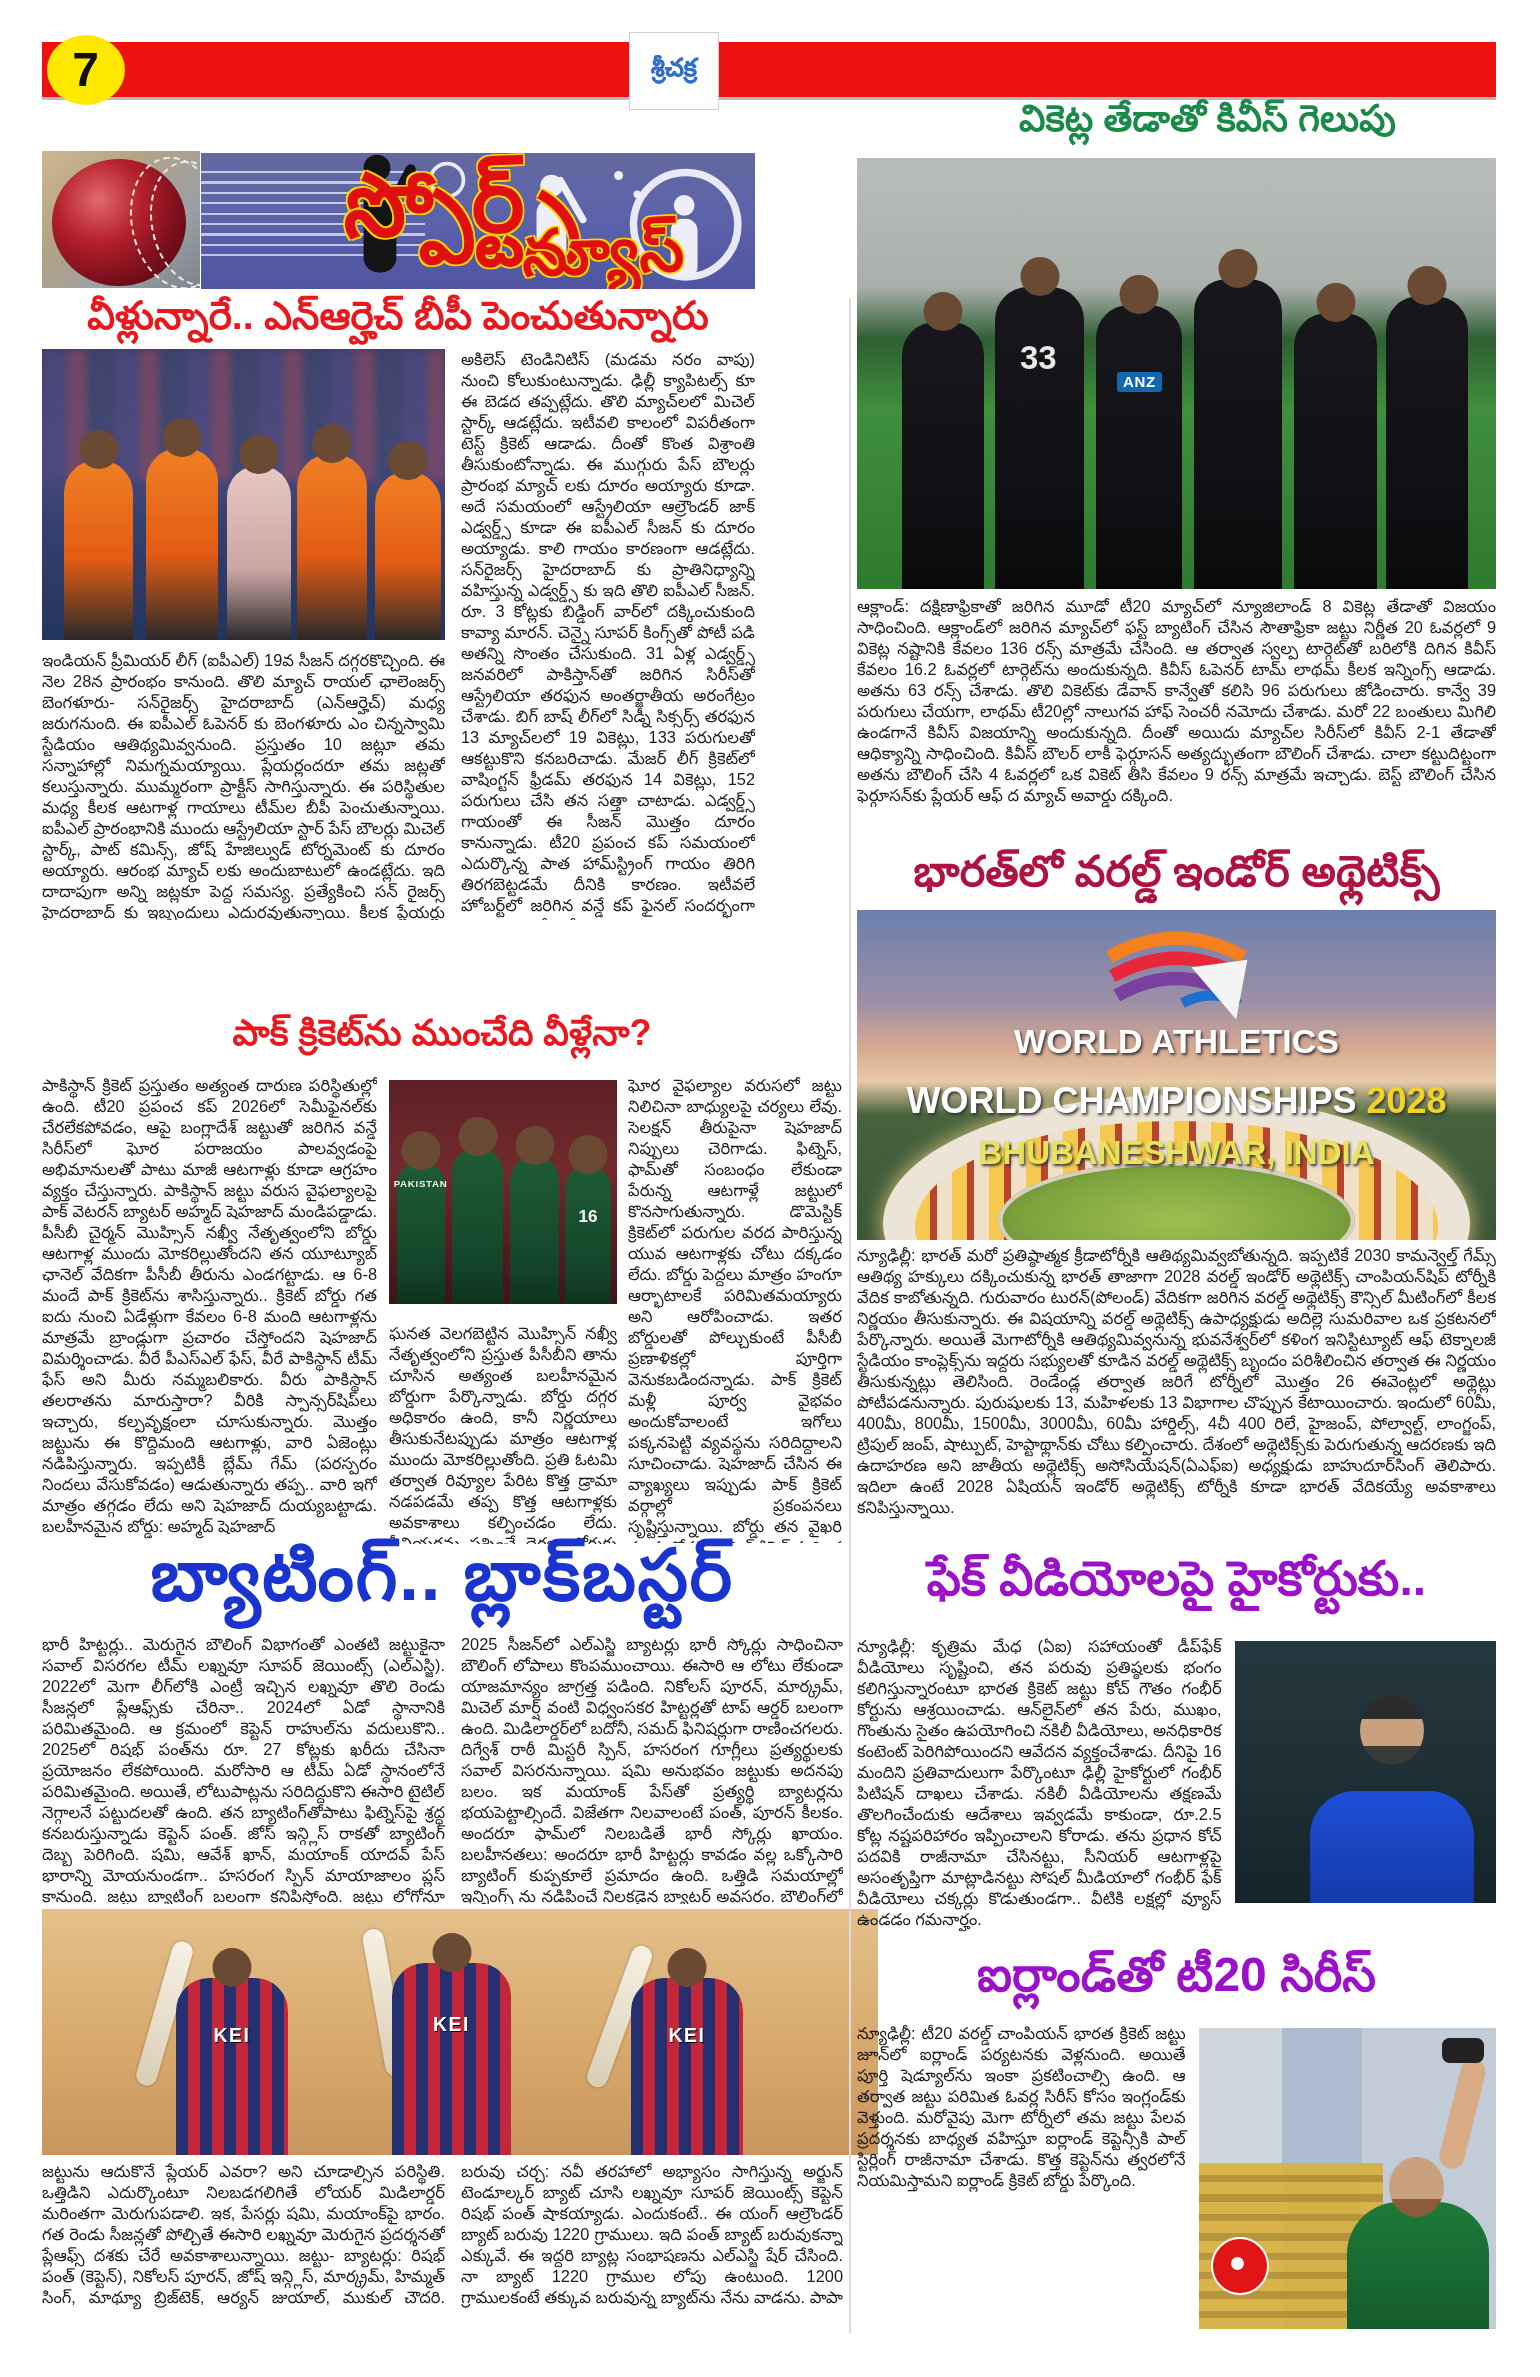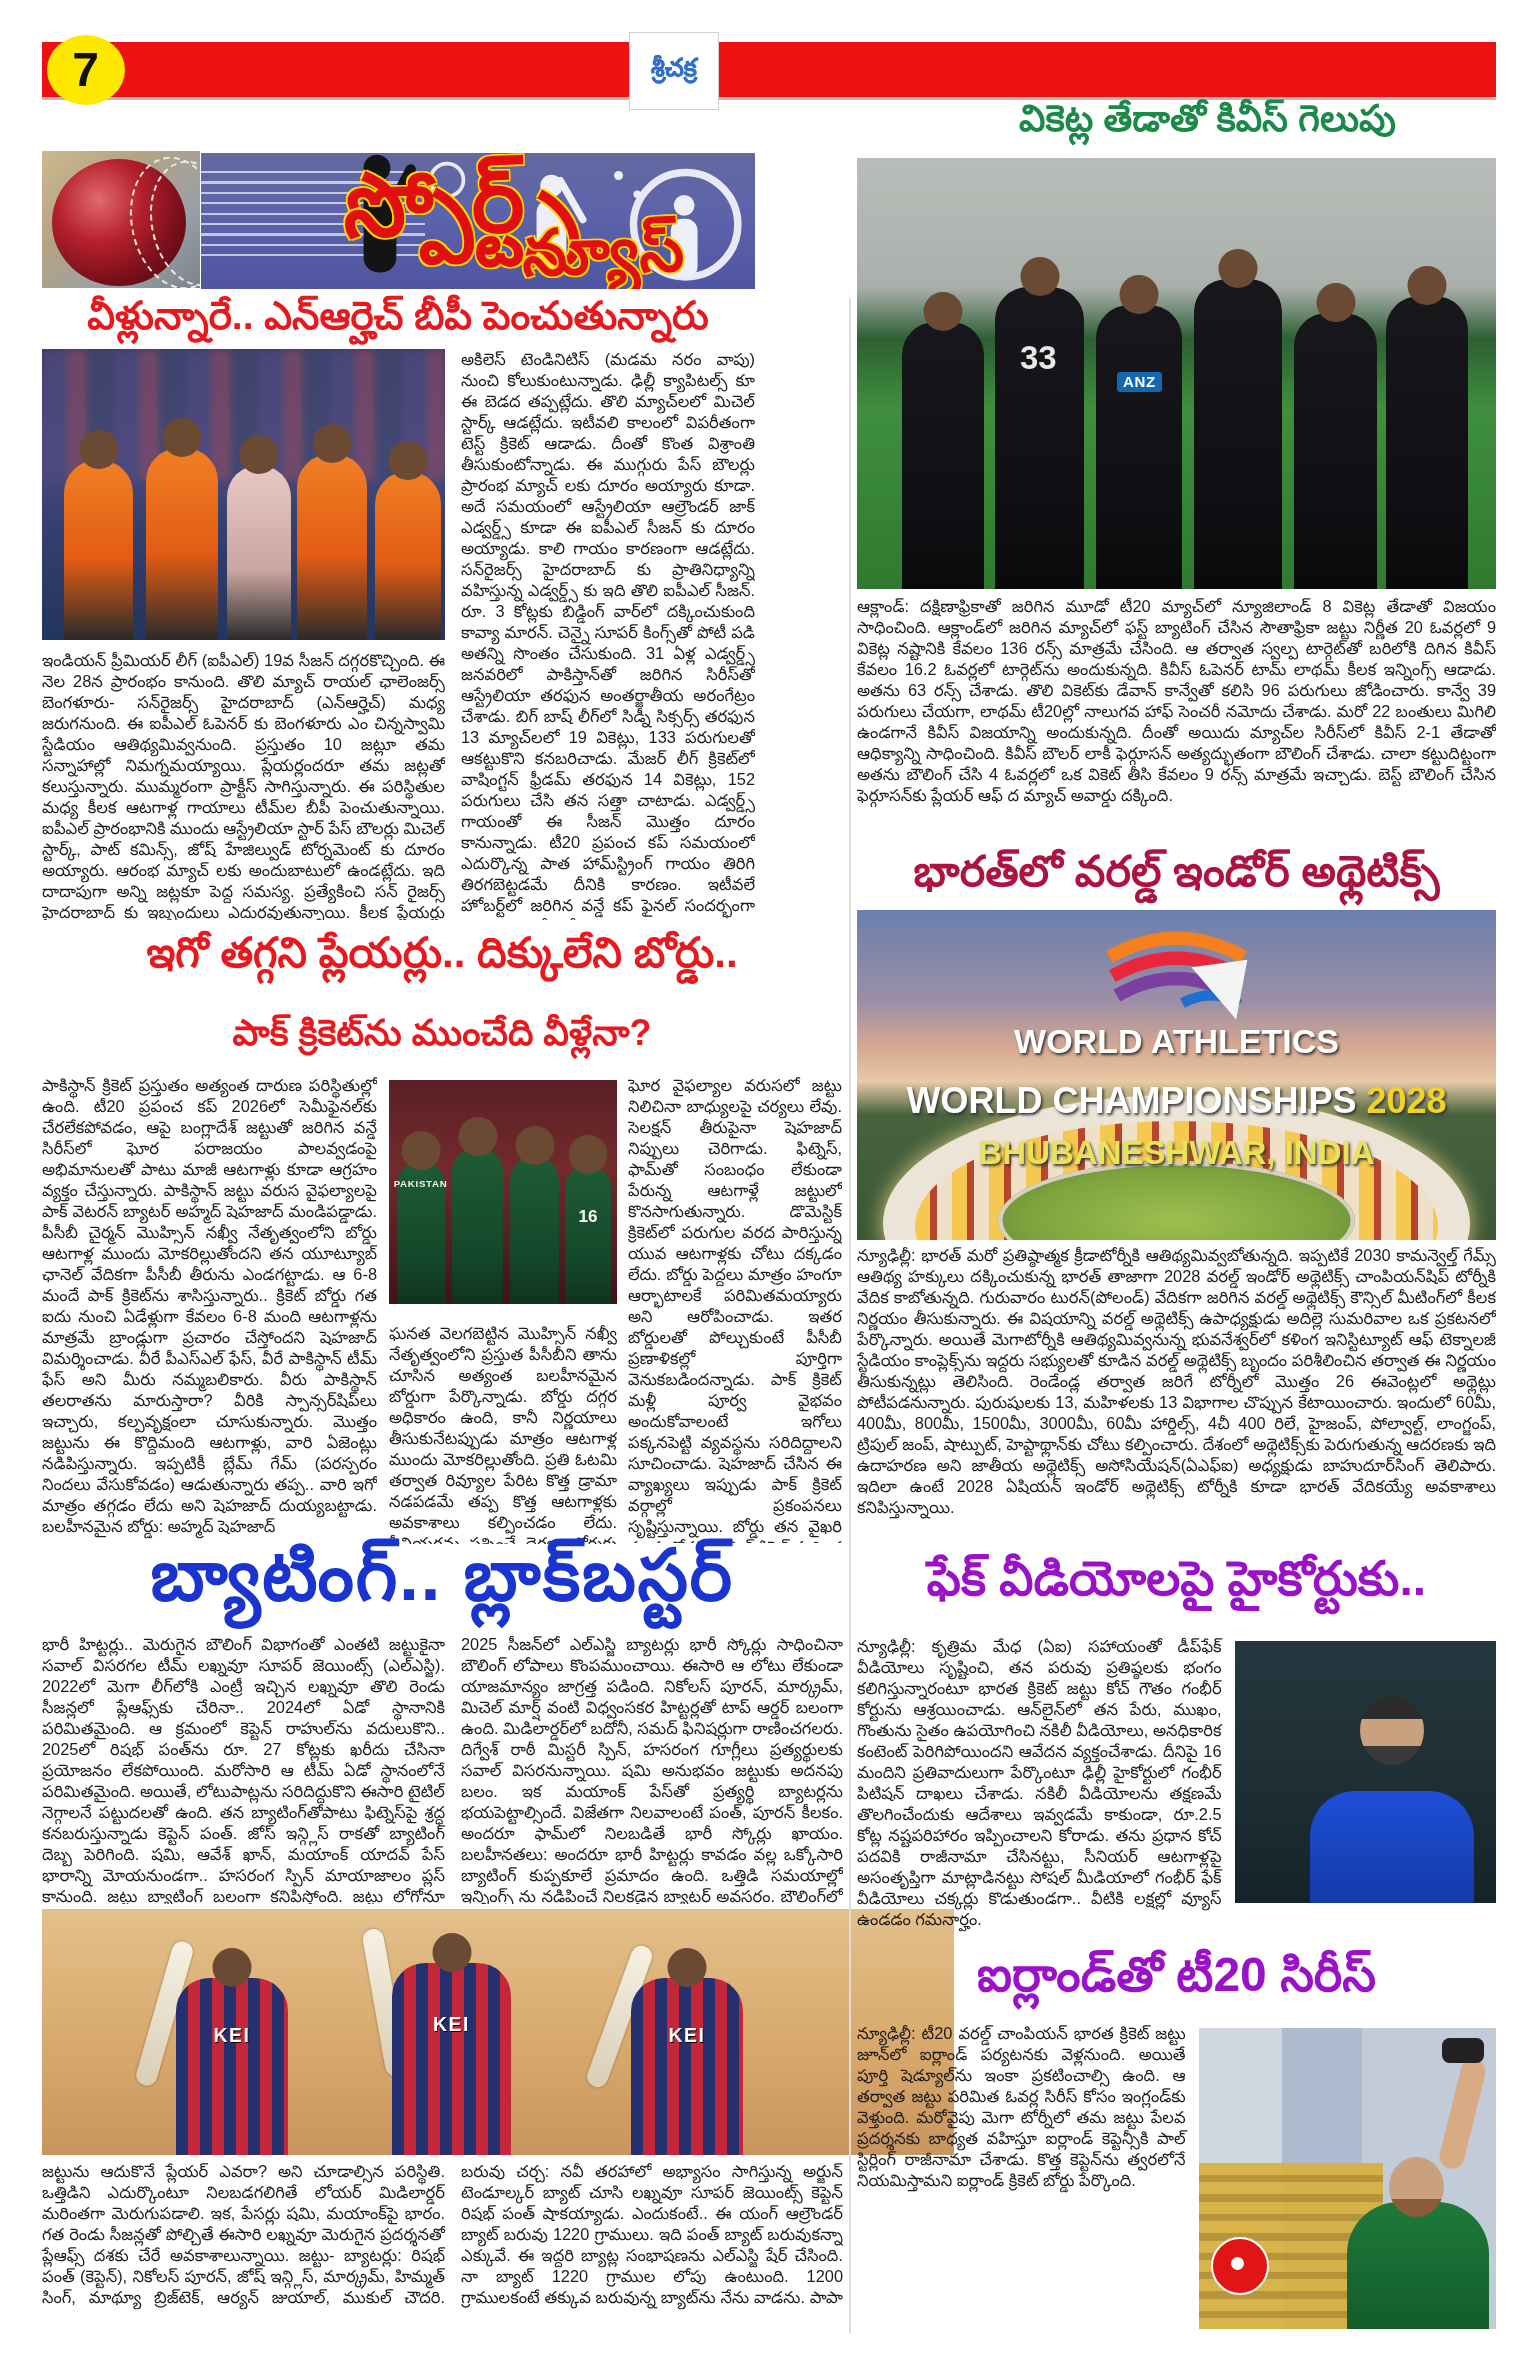--- a/index.html
+++ b/index.html
@@ -65,22 +65,22 @@
                width:39px;height:39px;border-radius:50%;background:#6b4a33;}
   #srh-photo{left:42px;top:349px;width:403px;height:291px;
              background:linear-gradient(180deg,#3a3560 0%,#504a82 35%,#35406e 60%,#23355e 100%);}
   #srh-photo .crowd{position:absolute;left:0;top:0;width:100%;height:45%;
              background:repeating-linear-gradient(90deg,#4d4a7e 0 25px,#7a4a66 25px 45px,#3f486f 45px 72px);filter:blur(3px);opacity:.8;}
   .srh-jersey{background:linear-gradient(180deg,#f07f24 0%,#e35c14 55%,#2a2a2a 100%);}
   #pak-photo{left:389px;top:1080px;width:228px;height:224px;background:linear-gradient(180deg,#5a2026 0%,#732a2c 40%,#401317 100%);}
   .pak-jersey{background:linear-gradient(180deg,#1f5c36 0%,#14472a 70%,#0e331f 100%);}
   .jersey-num{position:absolute;left:50%;top:30%;transform:translateX(-50%);color:#fff;font-weight:bold;font-size:17px;}
   .jersey-label{position:absolute;left:50%;top:12%;transform:translateX(-50%);color:#f2f2f2;font-weight:bold;font-size:9.7px;letter-spacing:0.7px;}
-  #lsg-photo{left:42px;top:1909px;width:912px;height:246px;
-             background:linear-gradient(180deg,#e4c08b 0%,#d8a96c 55%,#c9955f 100%);}
+  #lsg-photo{left:42px;top:1909px;width:820px;height:246px;
+             background:linear-gradient(180deg,#e4c08b 0%,#d8a96c 55%,#c9955f 100%);padding-left:16px;}
   .lsg-jersey{background:repeating-linear-gradient(90deg,#27306e 0 12px,#c5273a 12px 24px);}
   .lsg-chest{position:absolute;left:50%;top:26%;transform:translateX(-50%);color:#ffffff;font-weight:bold;font-size:19.4px;letter-spacing:1.5px;text-shadow:0.7px 0.7px 0 #000;}
   .bat{position:absolute;width:21px;height:149px;background:linear-gradient(#f7f1e4,#d9cdb4);border-radius:10.4px;box-shadow:0 0 3px rgba(0,0,0,.35);}
   #nz-photo{left:857px;top:158px;width:639px;height:431px;
             background:linear-gradient(180deg,#b9bdb9 0%,#a9b0ab 30%,#2e5f33 42%,#3f8f3d 58%,#2f7a2f 100%);}
   .nz-jersey{background:linear-gradient(180deg,#17171c 0%,#101014 70%,#0a0a0c 100%);}
   .nz-num{position:absolute;color:#e8e8e8;font-weight:bold;font-size:33px;}
   .nz-sponsor{position:absolute;color:#fff;font-weight:bold;font-size:15px;letter-spacing:0.7px;background:#1267b1;padding:1.5px 6px;border-radius:3px;}
   
   #stadium{left:857px;top:910px;width:639px;height:330px;
@@ -149,21 +149,20 @@
     <div class="crowd"></div>
     <div class="fig srh-jersey" style="left:22.4px;width:69px;height:62%;"></div>
     <div class="fig srh-jersey" style="left:104px;width:72px;height:66%;"></div>
     <div class="fig" style="left:185px;width:64px;height:60%;background:linear-gradient(180deg,#e9c8c4,#caa6a2 60%,#2b2b2b 100%);"></div>
     <div class="fig srh-jersey" style="left:255px;width:70px;height:64%;"></div>
     <div class="fig srh-jersey" style="left:333px;width:66px;height:58%;"></div>
   </div>
   <div id="srh-col1" class="col">ఇండియన్ ప్రీమియర్ లీగ్ (ఐపీఎల్) 19వ సీజన్ దగ్గరకొచ్చింది. ఈ నెల 28న ప్రారంభం కానుంది. తొలి మ్యాచ్ రాయల్ ఛాలెంజర్స్ బెంగళూరు- సన్‌రైజర్స్ హైదరాబాద్ (ఎన్ఆర్హెచ్) మధ్య జరుగనుంది. ఈ ఐపీఎల్ ఓపెనర్ కు బెంగళూరు ఎం చిన్నస్వామి స్టేడియం ఆతిథ్యమివ్వనుంది. ప్రస్తుతం 10 జట్లూ తమ సన్నాహాల్లో నిమగ్నమయ్యాయి. ప్లేయర్లందరూ తమ జట్లతో కలుస్తున్నారు. ముమ్మరంగా ప్రాక్టీస్ సాగిస్తున్నారు. ఈ పరిస్థితుల మధ్య కీలక ఆటగాళ్ల గాయాలు టీమ్‌ల బీపీ పెంచుతున్నాయి. ఐపీఎల్ ప్రారంభానికి ముందు ఆస్ట్రేలియా స్టార్ పేస్ బౌలర్లు మిచెల్ స్టార్క్, పాట్ కమిన్స్, జోష్ హేజిల్వుడ్ టోర్నమెంట్ కు దూరం అయ్యారు. ఆరంభ మ్యాచ్ లకు అందుబాటులో ఉండట్లేదు. ఇది దాదాపుగా అన్ని జట్లకూ పెద్ద సమస్య. ప్రత్యేకించి సన్ రైజర్స్ హైదరాబాద్ కు ఇబ్బందులు ఎదురవుతున్నాయి. కీలక ప్లేయర్లు దూరం కావడం ఆ జట్టు అంచనాలను తలకిందులు చేస్తోంది. తమ ప్లాన్ ను మార్చుకోవాల్సి వస్తోంది. ఆసీస్ కు చెందిన సన్‌రైజర్స్ రెగ్యులర్ కెప్టెన్ పాట్ కమిన్స్ వెన్నునొప్పి గాయంతో బాధపడుతున్నాడు. ఆర్సీబీ బౌలింగ్ పిల్లర్ జోష్ హేజిల్వుడ్ దీ అదే దారి. అతను హామ్‌స్ట్రింగ్,</div>
   <div id="srh-col2" class="col">అకిలెస్ టెండినిటిస్ (మడమ నరం వాపు) నుంచి కోలుకుంటున్నాడు. ఢిల్లీ క్యాపిటల్స్ కూ ఈ బెడద తప్పట్లేదు. తొలి మ్యాచ్‌లలో మిచెల్ స్టార్క్ ఆడట్లేదు. ఇటీవలి కాలంలో విపరీతంగా టెస్ట్ క్రికెట్ ఆడాడు. దీంతో కొంత విశ్రాంతి తీసుకుంటోన్నాడు. ఈ ముగ్గురు పేస్ బౌలర్లు ప్రారంభ మ్యాచ్ లకు దూరం అయ్యారు కూడా. అదే సమయంలో ఆస్ట్రేలియా ఆల్రౌండర్ జాక్ ఎడ్వర్డ్స్ కూడా ఈ ఐపీఎల్ సీజన్ కు దూరం అయ్యాడు. కాలి గాయం కారణంగా ఆడట్లేదు. సన్‌రైజర్స్ హైదరాబాద్ కు ప్రాతినిధ్యాన్ని వహిస్తున్న ఎడ్వర్డ్స్ కు ఇది తొలి ఐపీఎల్ సీజన్. రూ. 3 కోట్లకు బిడ్డింగ్ వార్‌లో దక్కించుకుంది కావ్యా మారన్. చెన్నై సూపర్ కింగ్స్‌తో పోటీ పడి అతన్ని సొంతం చేసుకుంది. 31 ఏళ్ల ఎడ్వర్డ్స్ జనవరిలో పాకిస్తాన్‌తో జరిగిన సిరీస్‌తో ఆస్ట్రేలియా తరఫున అంతర్జాతీయ అరంగేట్రం చేశాడు. బిగ్ బాష్ లీగ్‌లో సిడ్నీ సిక్సర్స్ తరఫున 13 మ్యాచ్‌లలో 19 వికెట్లు, 133 పరుగులతో ఆకట్టుకొని కనబరిచాడు. మేజర్ లీగ్ క్రికెట్‌లో వాషింగ్టన్ ఫ్రీడమ్ తరఫున 14 వికెట్లు, 152 పరుగులు చేసి తన సత్తా చాటాడు. ఎడ్వర్డ్స్ గాయంతో ఈ సీజన్ మొత్తం దూరం కానున్నాడు. టీ20 ప్రపంచ కప్ సమయంలో ఎదుర్కొన్న పాత హామ్‌స్ట్రింగ్ గాయం తిరిగి తిరగబెట్టడమే దీనికి కారణం. ఇటీవలే హోబర్ట్‌లో జరిగిన వన్డే కప్ ఫైనల్ సందర్భంగా గాయం మళ్లీ తీవ్రమైంది. ఇప్పుడు అతని రీప్లేస్‌మెంట్ కోసం చూస్తున్నారు. ఎల్లిస్ దూరం కావడంతో డెత్ ఓవర్ల స్పెషలిస్ట్ బౌలర్ లేని లోటు ఏర్పడనుంది. క్రికెట్ ఆస్ట్రేలియా తమ ముఖ్యమైన పేస్ బౌలర్ల విషయంలో ఎటువంటి రిస్క్ తీసుకోవడానికి ఇష్టపడటం లేదు. రాబోయే 12 నెలల్లో యాషెస్ సిరీస్, టీ20 ప్రపంచ కప్ ఉండటంతో జాగ్రత్త పడుతున్నాయి. ఐపీఎల్ జట్లు దాదాపు 21 లీగ్ మ్యాచ్‌లు ఆడాల్సి ఉంది. ఇందులో భారత్, ఇంగ్లాండ్, సౌత్ ఆఫ్రికా వంటి దేశాలలో జరిగే పెద్ద పర్యటనలు ఉన్నాయి.</div>
 
-  <div id="hl-pak1" class="abs hl">ఇగో తగ్గని ప్లేయర్లు.. దిక్కులేని బోర్డు..</div>
   <div id="hl-pak2" class="abs hl">పాక్ క్రికెట్‌ను ముంచేది వీళ్లేనా?</div>
   <div id="pak-colA" class="col">పాకిస్థాన్ క్రికెట్ ప్రస్తుతం అత్యంత దారుణ పరిస్థితుల్లో ఉంది. టీ20 ప్రపంచ కప్ 2026లో సెమీఫైనల్‌కు చేరలేకపోవడం, ఆపై బంగ్లాదేశ్ జట్టుతో జరిగిన వన్డే సిరీస్‌లో ఘోర పరాజయం పాలవ్వడంపై అభిమానులతో పాటు మాజీ ఆటగాళ్లు కూడా ఆగ్రహం వ్యక్తం చేస్తున్నారు. పాకిస్థాన్ జట్టు వరుస వైఫల్యాలపై పాక్ వెటరన్ బ్యాటర్ అహ్మద్ షెహజాద్ మండిపడ్డాడు. పీసీబీ చైర్మన్ మొహ్సిన్ నఖ్వీ నేతృత్వంలోని బోర్డు ఆటగాళ్ల ముందు మోకరిల్లుతోందని తన యూట్యూబ్ ఛానెల్ వేదికగా పీసీబీ తీరును ఎండగట్టాడు. ఆ 6-8 మందే పాక్ క్రికెట్‌ను శాసిస్తున్నారు.. క్రికెట్ బోర్డు గత ఐదు నుంచి ఏడేళ్లుగా కేవలం 6-8 మంది ఆటగాళ్లను మాత్రమే బ్రాండ్లుగా ప్రచారం చేస్తోందని షెహజాద్ విమర్శించాడు. వీరే పీఎస్ఎల్ ఫేస్, వీరే పాకిస్థాన్ టీమ్ ఫేస్ అని మీరు నమ్మబలికారు. వీరు పాకిస్థాన్ తలరాతను మారుస్తారా? వీరికి స్పాన్సర్‌షిప్‌లు ఇచ్చారు, కల్పవృక్షంలా చూసుకున్నారు. మొత్తం జట్టును ఈ కొద్దిమంది ఆటగాళ్లు, వారి ఏజెంట్లు నడిపిస్తున్నారు. ఇప్పటికీ బ్లేమ్ గేమ్ (పరస్పరం నిందలు వేసుకోవడం) ఆడుతున్నారు తప్ప.. వారి ఇగో మాత్రం తగ్గడం లేదు అని షెహజాద్ దుయ్యబట్టాడు. బలహీనమైన బోర్డు: అహ్మద్ షెహజాద్</div>
   <div id="pak-photo" class="photo">
     <div class="fig pak-jersey" style="left:7.5px;width:48px;height:64%;">
       <span class="jersey-label">PAKISTAN</span>
     </div>
     <div class="fig pak-jersey" style="left:63px;width:51px;height:70%;"></div>
     <div class="fig pak-jersey" style="left:121px;width:49px;height:66%;"></div>
     <div class="fig pak-jersey" style="left:176px;width:46px;height:62%;">
       <span class="jersey-num">16</span>

